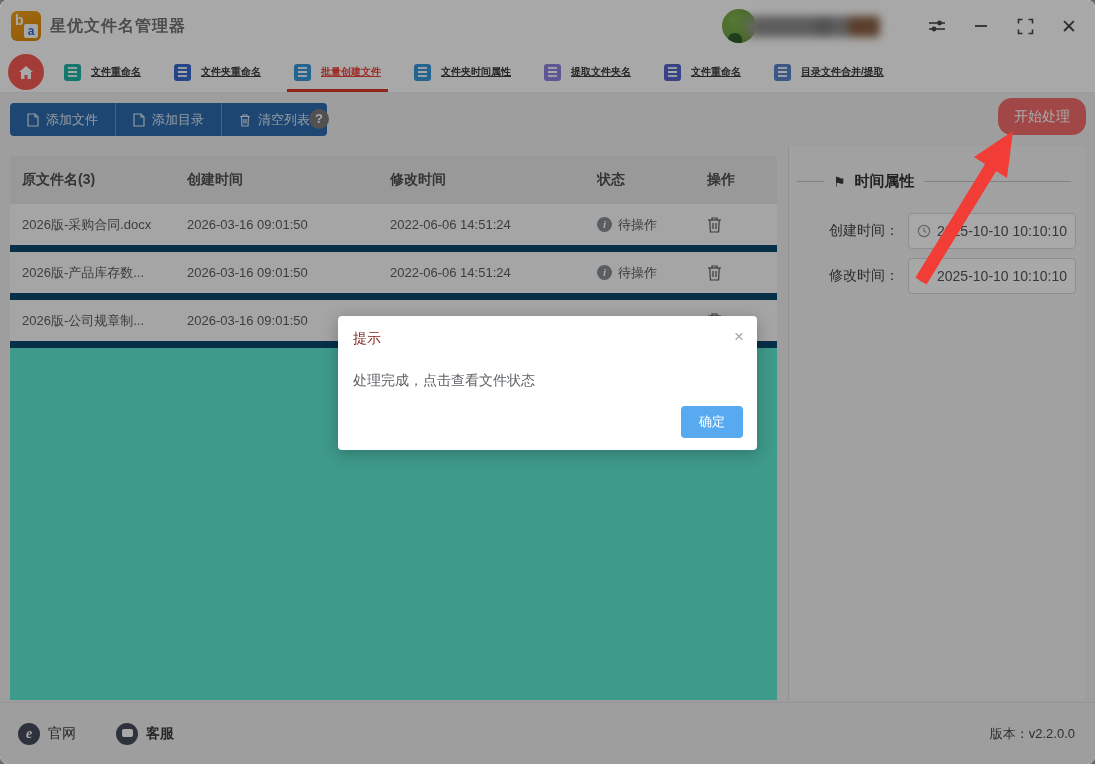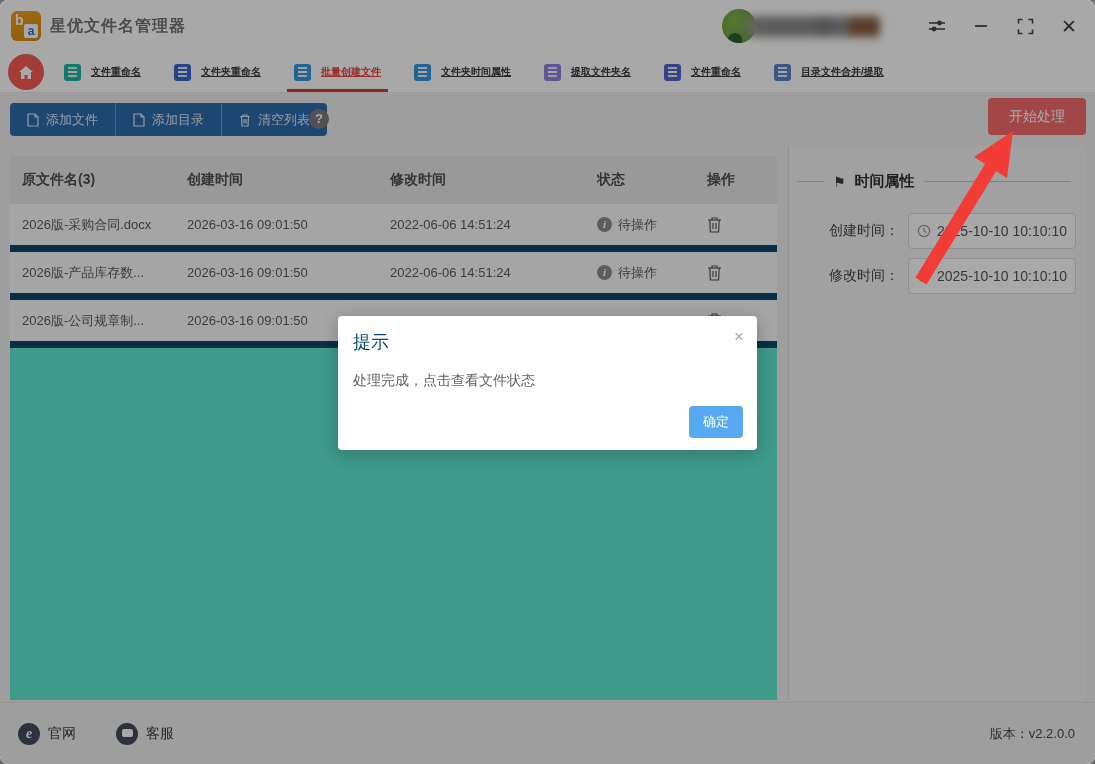--- a/index.html
+++ b/index.html
@@ -53,22 +53,22 @@
 
   
   .toolbar { position:absolute; top:93px; left:0; right:0; height:53px; }
   .btn-group { position:absolute; left:10px; top:10px; height:33px; display:flex;
     background:var(--toolbar_button,#2d6dae); border-radius:4px; overflow:hidden; }
   .grp-btn { display:flex; align-items:center; gap:7px; padding:8px 17px; color:#dfe9f3; font-size:13px;
     cursor:pointer; border-left:1px solid rgba(190,210,230,.45); }
   .grp-btn:first-child { border-left:none; }
   .help-circle { position:absolute; left:309px; top:16px; width:20px; height:20px; border-radius:50%;
     background:#7c7c7c; color:#fff; font-size:13px; font-weight:bold; text-align:center; line-height:20px; cursor:pointer; }
-  .process-btn { position:absolute; right:9px; top:5px; width:98px; height:37px;
-    background:var(--process_button,#f56c6c); color:#fff; font-size:14px; border:none; border-radius:4px; cursor:pointer; }
+  .process-btn { position:absolute; right:9px; top:5px; width:88px; height:37px;
+    background:var(--process_button,#f56c6c); color:#fff; font-size:14px; border:none; border-radius:14px; cursor:pointer; }
 
   
   .main { position:absolute; top:146px; left:0; right:0; bottom:62px; }
   .table-wrap { position:absolute; left:10px; top:10px; width:767px; bottom:2px; background:#5eead4; }
   .trow, .thead { display:grid; grid-template-columns:165px 203px 207px 110px 1fr; align-items:center; height:48px; padding-left:12px; }
   .thead { background:#e9e9e9; font-size:14px; font-weight:bold; color:#4f4f4f; }
   .trow { border-bottom:7px solid #0c4a6e; font-size:13px; color:#5d5d5d; background:#fbfbfb; }
   .cell { overflow:hidden; white-space:nowrap; text-overflow:ellipsis; padding-right:8px; }
   .status-cell { display:flex; align-items:center; gap:6px; }
   .info-ic { width:15px; height:15px; border-radius:50%; background:#8b8f94; color:#fff;
@@ -89,36 +89,36 @@
   .form-label { width:76px; font-size:14px; color:#454545; text-align:right; flex:0 0 auto; }
   .dt-input { margin-left:9px; width:168px; height:36px; background:#fff; border:1px solid #d9d9d9;
     border-radius:4px; display:flex; align-items:center; padding:0 8px; gap:6px; font-size:14px; color:#555; }
   .help-link { display:block; margin-top:24px; text-align:center; font-size:13px; color:#616161;
     text-decoration:underline; }
 
   
   .footer { position:absolute; left:0; right:0; bottom:0; height:62px; background:#f0f0f0;
     border-top:1px solid #e2e2e2; display:flex; align-items:center; font-size:14px; color:#3c3c3c; }
   .foot-item { display:flex; align-items:center; gap:8px; margin-left:18px; cursor:pointer; }
-  .foot-item + .foot-item { margin-left:40px; }
+  .foot-item + .foot-item { margin-left:40px;font-weight:bold; }
   .foot-ic { width:22px; height:22px; border-radius:50%; background:#454d5c; color:#fff;
     display:flex; align-items:center; justify-content:center; flex:0 0 auto; }
   .foot-ic.e { font-size:14px; font-weight:bold; font-style:italic; font-family:"Liberation Serif",serif; }
   .chat-bubble { width:11px; height:8px; background:#fff; border-radius:2px; position:relative; margin-top:-2px; }
   .chat-bubble::after { content:""; position:absolute; left:2px; bottom:-3px; border:3px solid transparent; border-top-color:#fff; }
   .version { margin-left:auto; margin-right:20px; font-size:13px; color:#4a4a4a; }
 
   
   .dim { position:absolute; inset:0; background:rgba(0,0,0,0.34); z-index:50; }
   .modal { position:absolute; left:338px; top:316px; width:419px; height:134px; background:#fff;
     border-radius:4px; z-index:60; box-shadow:0 3px 16px rgba(0,0,0,.25); }
-  .modal-title { position:absolute; left:15px; top:14px; font-size:18px; color:#0c4a6e; }
+  .modal-title { position:absolute; left:15px; top:14px; font-size:14px; color:#7f1d1d; }
   .modal-close { position:absolute; right:13px; top:12px; font-size:17px; color:#a3a6ab; cursor:pointer; line-height:1; }
   .modal-msg { position:absolute; left:15px; top:56px; font-size:14px; color:#5f6266; }
-  .modal-ok { position:absolute; right:14px; bottom:12px; width:54px; height:32px;
+  .modal-ok { position:absolute; right:14px; bottom:12px; width:62px; height:32px;
     background:var(--confirm_button,#57a9f0); color:#fff; border:none; border-radius:4px; font-size:13px; cursor:pointer;margin-left:46px; }
   .arrow-svg { position:absolute; inset:0; z-index:100; pointer-events:none; }
 </style>
 </head>
 <body>
 
 <div class="window">
 
   <div class="titlebar">
     <div class="app-icon">

